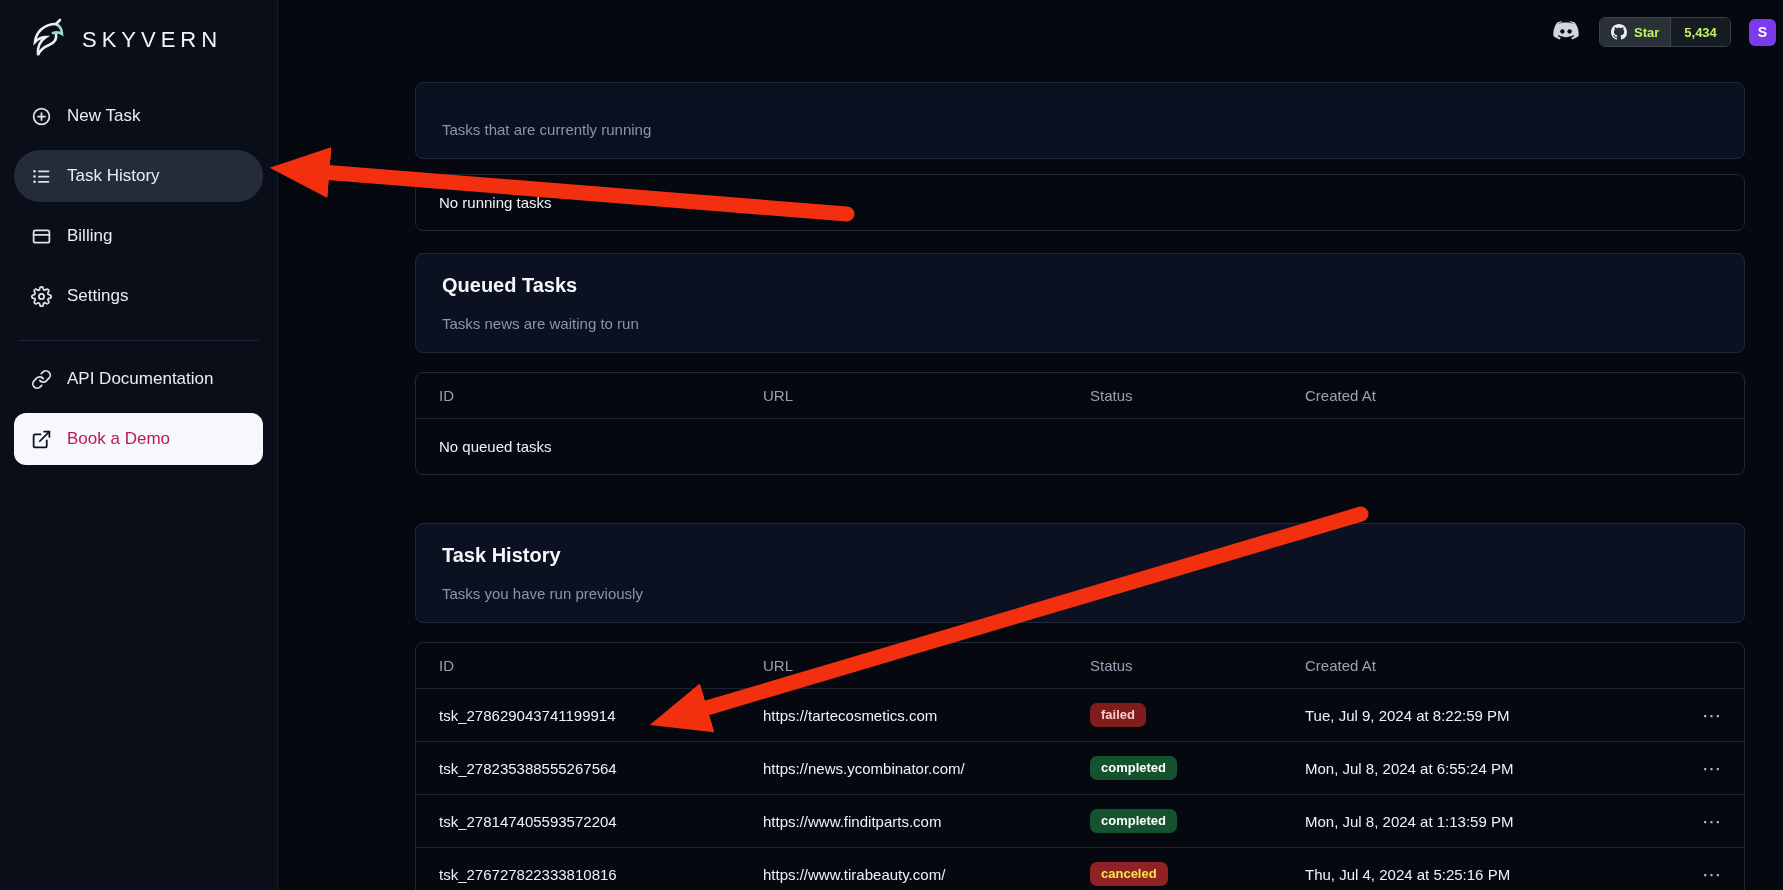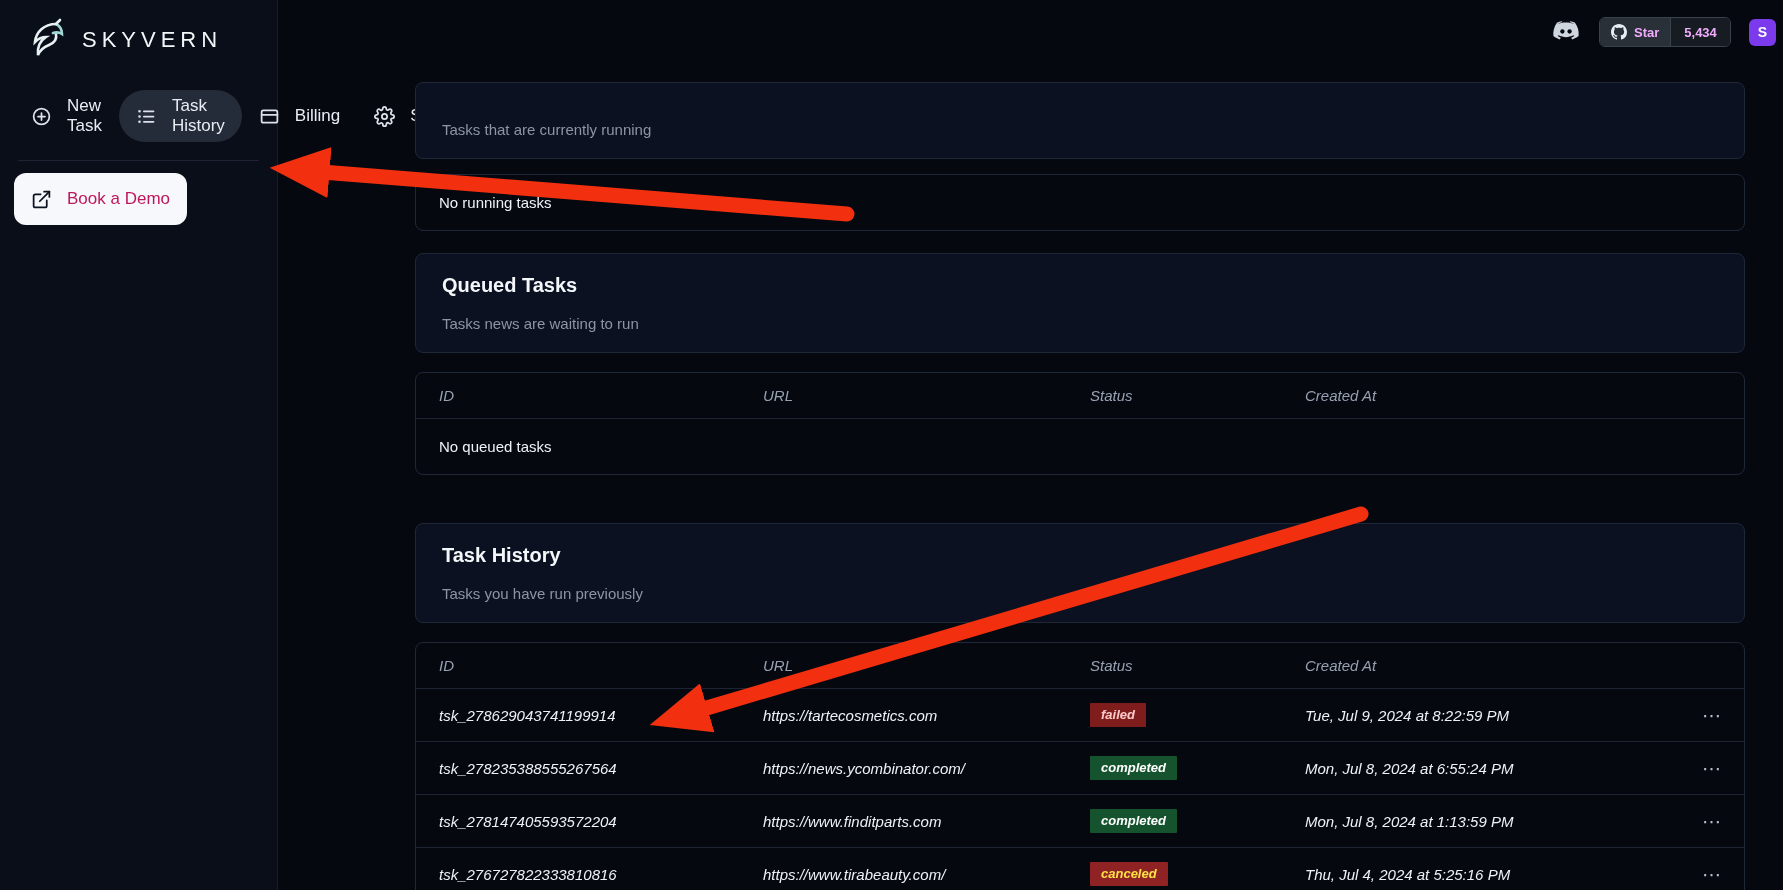--- a/index.html
+++ b/index.html
@@ -13,21 +13,21 @@
   
   .sidebar {
     position:absolute; left:0; top:0; width:278px; height:890px;
     background:#0a0e18; border-right:1px solid #161d2b;
     padding:0 14px;
   }
   .logo-row { display:flex; align-items:center; gap:12px; padding:16px 8px 14px 8px; }
   .logo-row svg { width:48px; height:48px; }
   .logo-text { font-size:22px; letter-spacing:5px; color:#f2f6f9; font-weight:400; }
 
-  .nav { margin-top:12px; display:flex; flex-direction:row; }
+  .nav { margin-top:12px; display:flex; flex-direction:column; gap:8px; }
   .nav-item {
     display:flex; align-items:center; gap:15px;
     height:52px; padding:0 17px; border-radius:26px;
     color:#e8edf4; font-size:17px; cursor:pointer;
   }
   .nav-item svg { width:21px; height:21px; stroke:#dbe2ec; fill:none; stroke-width:2; stroke-linecap:round; stroke-linejoin:round; flex:0 0 auto; }
   .nav-item.active { background:#242b39; }
   .side-divider { border:none; border-top:1px solid #1d2534; margin:18px 4px 12px 4px; }
   .nav-item.demo {
     background:#f6f8fb; color:#be185d; border-radius:12px; font-weight:500;
@@ -37,21 +37,21 @@
   
   .topbar {
     position:absolute; top:15px; left:1551px; height:34px;
     display:flex; align-items:center; gap:18px; white-space:nowrap;
   }
   .discord-btn { width:30px; height:24px; cursor:pointer; }
   .discord-btn svg { width:30px; height:24px; fill:#cfd6df; }
   .gh-widget {
     display:flex; align-items:stretch; height:30px;
     border:1px solid #3a424c; border-radius:6px; overflow:hidden;
-    font-size:13px; font-weight:bold; color:#f0abfc; cursor:pointer;
+    font-size:13px; font-weight:bold; color:#bef264; cursor:pointer;
   }
   .gh-star { display:flex; align-items:center; gap:7px; padding:0 11px; background:#2a3038; }
   .gh-star svg { width:16px; height:16px; fill:#e6edf3; }
   .gh-count { display:flex; align-items:center; padding:0 13px; background:#171c23; border-left:1px solid #3a424c; }
   .avatar {
     width:27px; height:27px; border-radius:6px; background:#7c3aed;
     display:flex; align-items:center; justify-content:center;
     color:#fff; font-size:14px; font-weight:bold; cursor:pointer;
   }
 
@@ -73,24 +73,24 @@
   .section-gap-sm { margin-top:22px; }
   .section-gap-lg { margin-top:48px; }
   .panel-table { margin-top:19px; }
 
   .t-row {
     display:grid; grid-template-columns:324px 327px 215px 1fr 44px;
     align-items:center; padding:0 23px;
   }
   .t-head { height:45px; color:#97a1b2; font-size:15px; }
   .t-body-row { height:53px; border-top:1px solid #1c2433; font-size:15px; color:#eef2f7; cursor:pointer; }
-  .cell { overflow:hidden; text-overflow:ellipsis; white-space:nowrap; padding-right:10px;font-style:italic; }
+  .cell { overflow:hidden; text-overflow:ellipsis; white-space:nowrap; padding-right:10px; }
 
   .badge {
-    display:inline-block; padding:4px 11px; border-radius:1px;
+    display:inline-block; padding:4px 11px; border-radius:7px;
     font-size:13px; font-weight:bold; line-height:1.2;
   }
   .badge--completed { background:#14532d; color:#ffffff; }
   .badge--failed    { background:#7f1d1d; color:#fecaca; }
   .badge--canceled  { background:#8f2222; color:#fde047; }
 
   .row-menu {
     background:none; border:none; color:#b6bec9; font-size:19px;
     cursor:pointer; text-align:right; width:100%;
     font-family:"Liberation Sans", sans-serif;
@@ -139,20 +139,27 @@
           <circle cx="12" cy="12" r="3"></circle>
           <path d="M19.4 15a1.65 1.65 0 0 0 .33 1.82l.06.06a2 2 0 0 1 0 2.83 2 2 0 0 1-2.83 0l-.06-.06a1.65 1.65 0 0 0-1.82-.33 1.65 1.65 0 0 0-1 1.51V21a2 2 0 0 1-2 2 2 2 0 0 1-2-2v-.09A1.65 1.65 0 0 0 9 19.4a1.65 1.65 0 0 0-1.82.33l-.06.06a2 2 0 0 1-2.83 0 2 2 0 0 1 0-2.83l.06-.06a1.65 1.65 0 0 0 .33-1.82 1.65 1.65 0 0 0-1.51-1H3a2 2 0 0 1-2-2 2 2 0 0 1 2-2h.09A1.65 1.65 0 0 0 4.6 9a1.65 1.65 0 0 0-.33-1.82l-.06-.06a2 2 0 0 1 0-2.83 2 2 0 0 1 2.83 0l.06.06a1.65 1.65 0 0 0 1.82.33H9a1.65 1.65 0 0 0 1-1.51V3a2 2 0 0 1 2-2 2 2 0 0 1 2 2v.09a1.65 1.65 0 0 0 1 1.51 1.65 1.65 0 0 0 1.82-.33l.06-.06a2 2 0 0 1 2.83 0 2 2 0 0 1 0 2.83l-.06.06a1.65 1.65 0 0 0-.33 1.82V9a1.65 1.65 0 0 0 1.51 1H21a2 2 0 0 1 2 2 2 2 0 0 1-2 2h-.09a1.65 1.65 0 0 0-1.51 1z"></path>
         </svg>
       <span>Settings</span>
     </div>
   </nav>
 
   <hr class="side-divider">
 
   <nav class="nav">
+    <div class="nav-item">
+      <svg viewBox="0 0 24 24">
+          <path d="M10 13a5 5 0 0 0 7.54.54l3-3a5 5 0 0 0-7.07-7.07l-1.72 1.71"></path>
+          <path d="M14 11a5 5 0 0 0-7.54-.54l-3 3a5 5 0 0 0 7.07 7.07l1.71-1.71"></path>
+        </svg>
+      <span>API Documentation</span>
+    </div>
     <div class="nav-item demo">
       <svg viewBox="0 0 24 24">
           <path d="M18 13v6a2 2 0 0 1-2 2H5a2 2 0 0 1-2-2V8a2 2 0 0 1 2-2h6"></path>
           <polyline points="15 3 21 3 21 9"></polyline>
           <line x1="10" y1="14" x2="21" y2="3"></line>
         </svg>
       <span>Book a Demo</span>
     </div>
   </nav>
 </aside>

